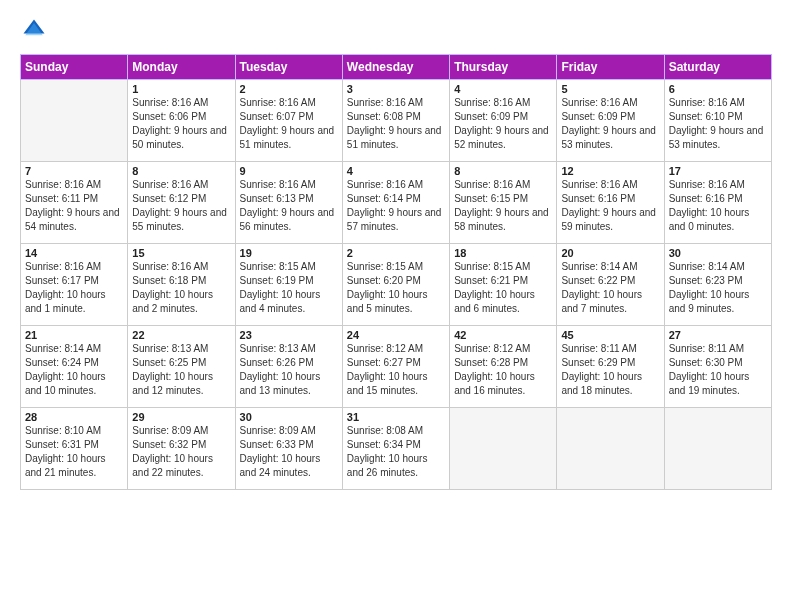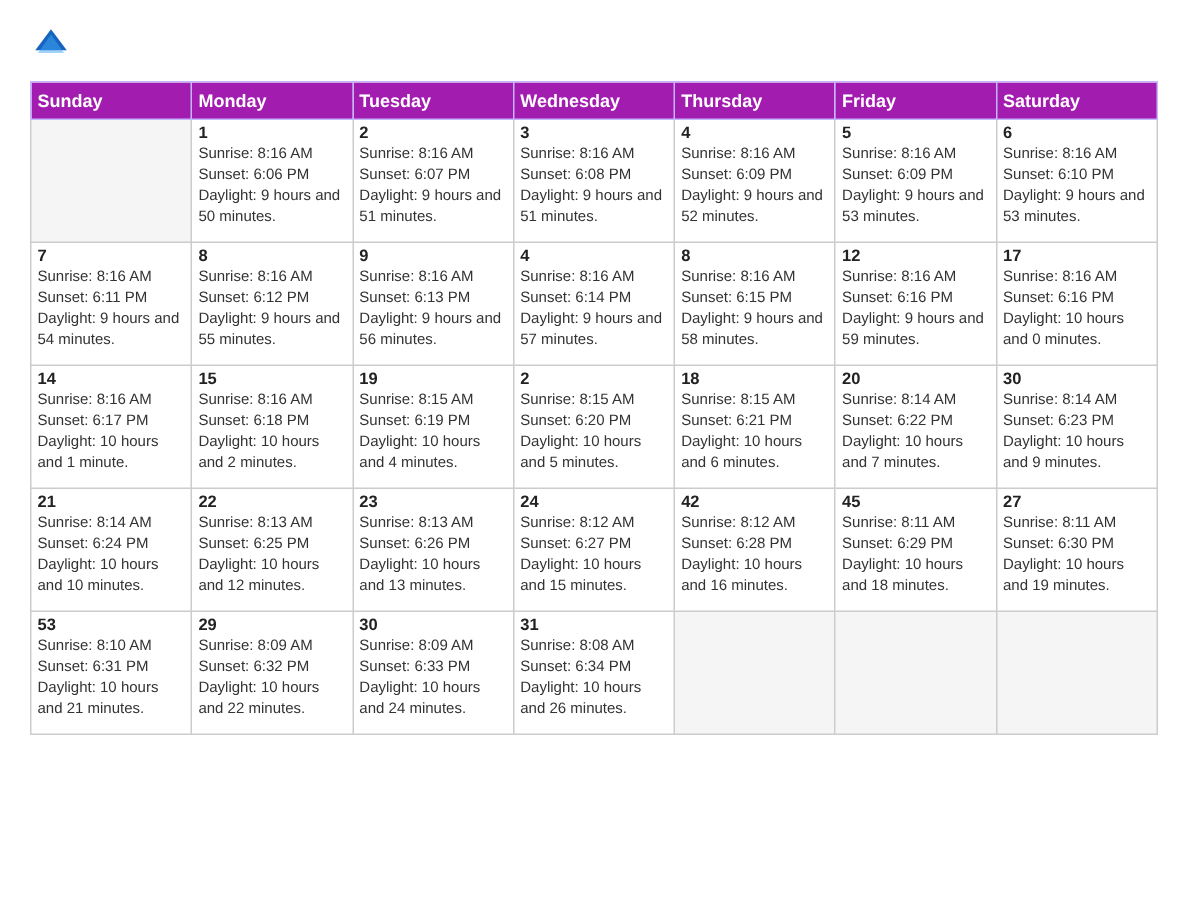--- a/index.html
+++ b/index.html
@@ -297,21 +297,21 @@
           </td>
           <td>
             <span class="day-num">27</span>
             <div class="day-info" style="white-space: pre-line;">Sunrise: 8:11 AM
 Sunset: 6:30 PM
 Daylight: 10 hours and 19 minutes.</div>
           </td>
         </tr>
         <tr>
           <td>
-            <span class="day-num">53</span>
+            <span class="day-num">28</span>
             <div class="day-info" style="white-space: pre-line;">Sunrise: 8:10 AM
 Sunset: 6:31 PM
 Daylight: 10 hours and 21 minutes.</div>
           </td>
           <td>
             <span class="day-num">29</span>
             <div class="day-info" style="white-space: pre-line;">Sunrise: 8:09 AM
 Sunset: 6:32 PM
 Daylight: 10 hours and 22 minutes.</div>
           </td>

